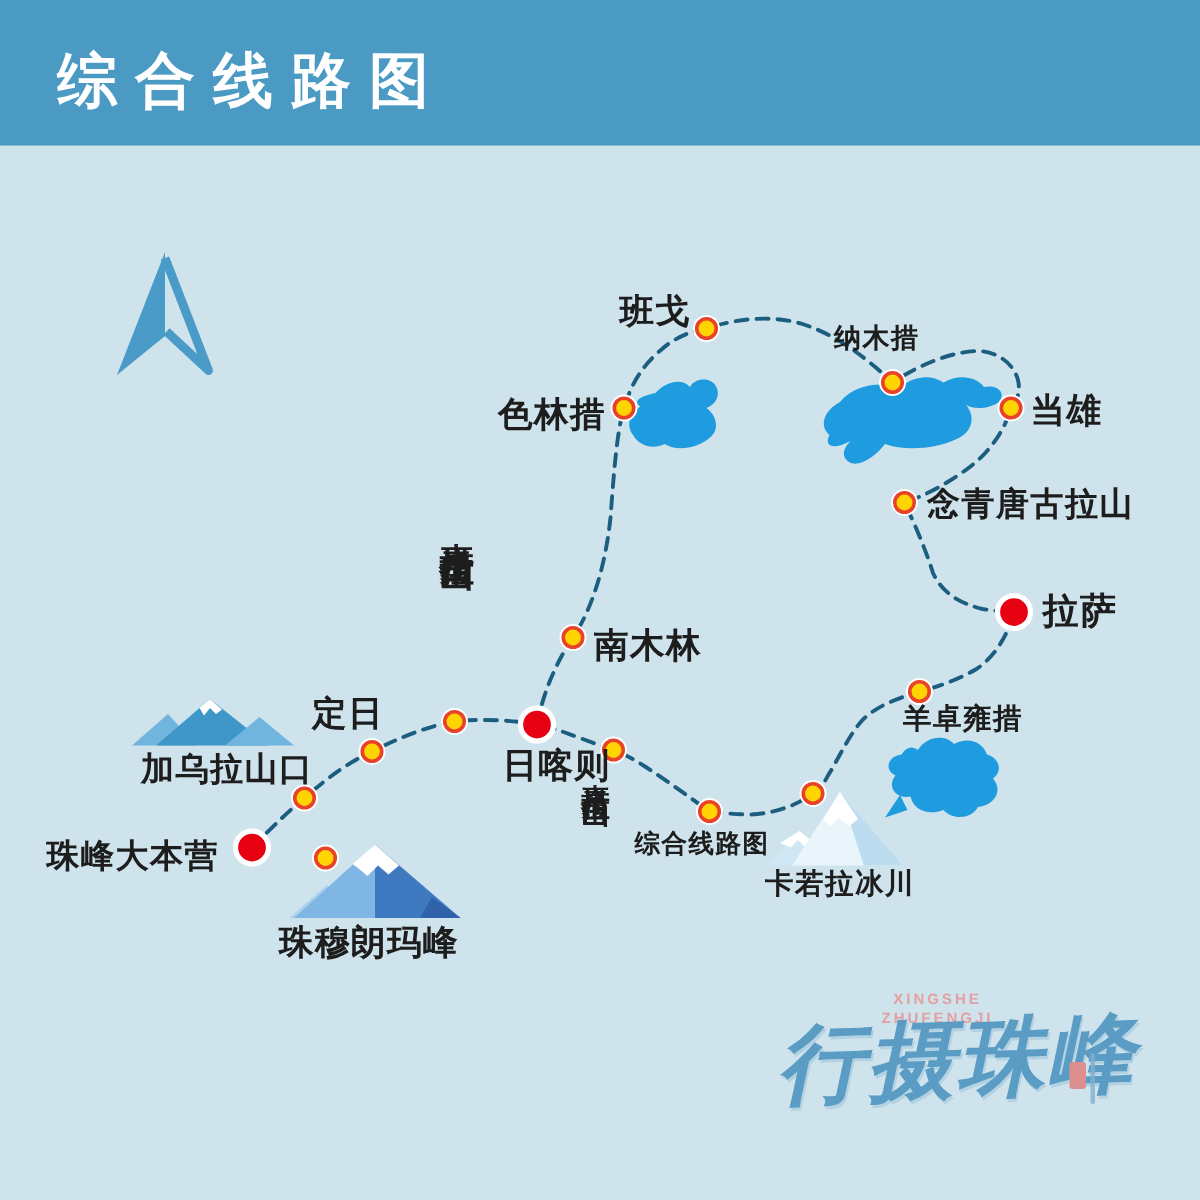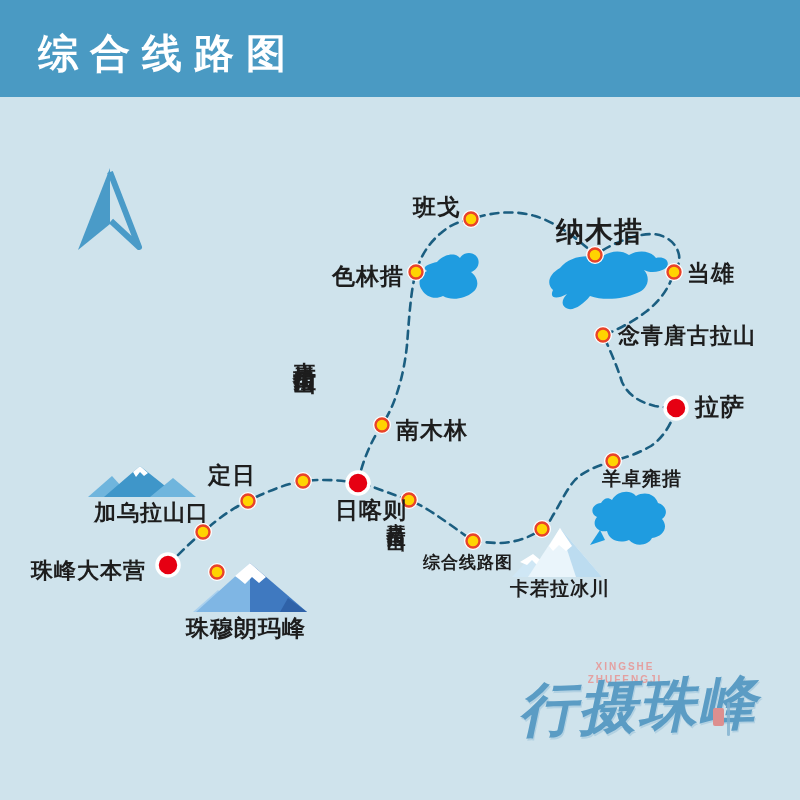--- a/index.html
+++ b/index.html
@@ -153,21 +153,21 @@
 
       <g fill="#e60012" stroke="#ffffff" stroke-width="3.5">
         <circle cx="168" cy="565" r="11"></circle>
         <circle cx="358" cy="483" r="11"></circle>
         <circle cx="676" cy="408" r="11"></circle>
       </g>
     </svg>
 
     <div class="place" style="left:413px; top:192px; font-size:23px;">班戈</div>
     <div class="place" style="left:332px; top:261px; font-size:23px;">色林措</div>
-    <div class="place" style="left:556px; top:213px; font-size:28px;">纳木措</div>
+    <div class="place" style="left:556px; top:213px; font-size:18px;">纳木措</div>
     <div class="place" style="left:687px; top:258px; font-size:23px;">当雄</div>
     <div class="place" style="left:618px; top:321px; font-size:22px;text-align:right;">念青唐古拉山</div>
     <div class="place" style="left:695px; top:391px; font-size:24px;">拉萨</div>
     <div class="place" style="left:602px; top:466px; font-size:19px;">羊卓雍措</div>
     <div class="place" style="left:396px; top:415px; font-size:23px;">南木林</div>
     <div class="place" style="left:208px; top:460px; font-size:23px;">定日</div>
     <div class="place" style="left:293px; top:495px; font-size:23px;margin-left:42px;">日喀则</div>
     <div class="place v-label" style="left:290px; top:343px; font-size:23px;">嘉措拉山口</div>
     <div class="place v-label" style="left:383px; top:507px; font-size:19px;">嘉措拉山口</div>
     <div class="place" style="left:94px; top:498px; font-size:22px;">加乌拉山口</div>

